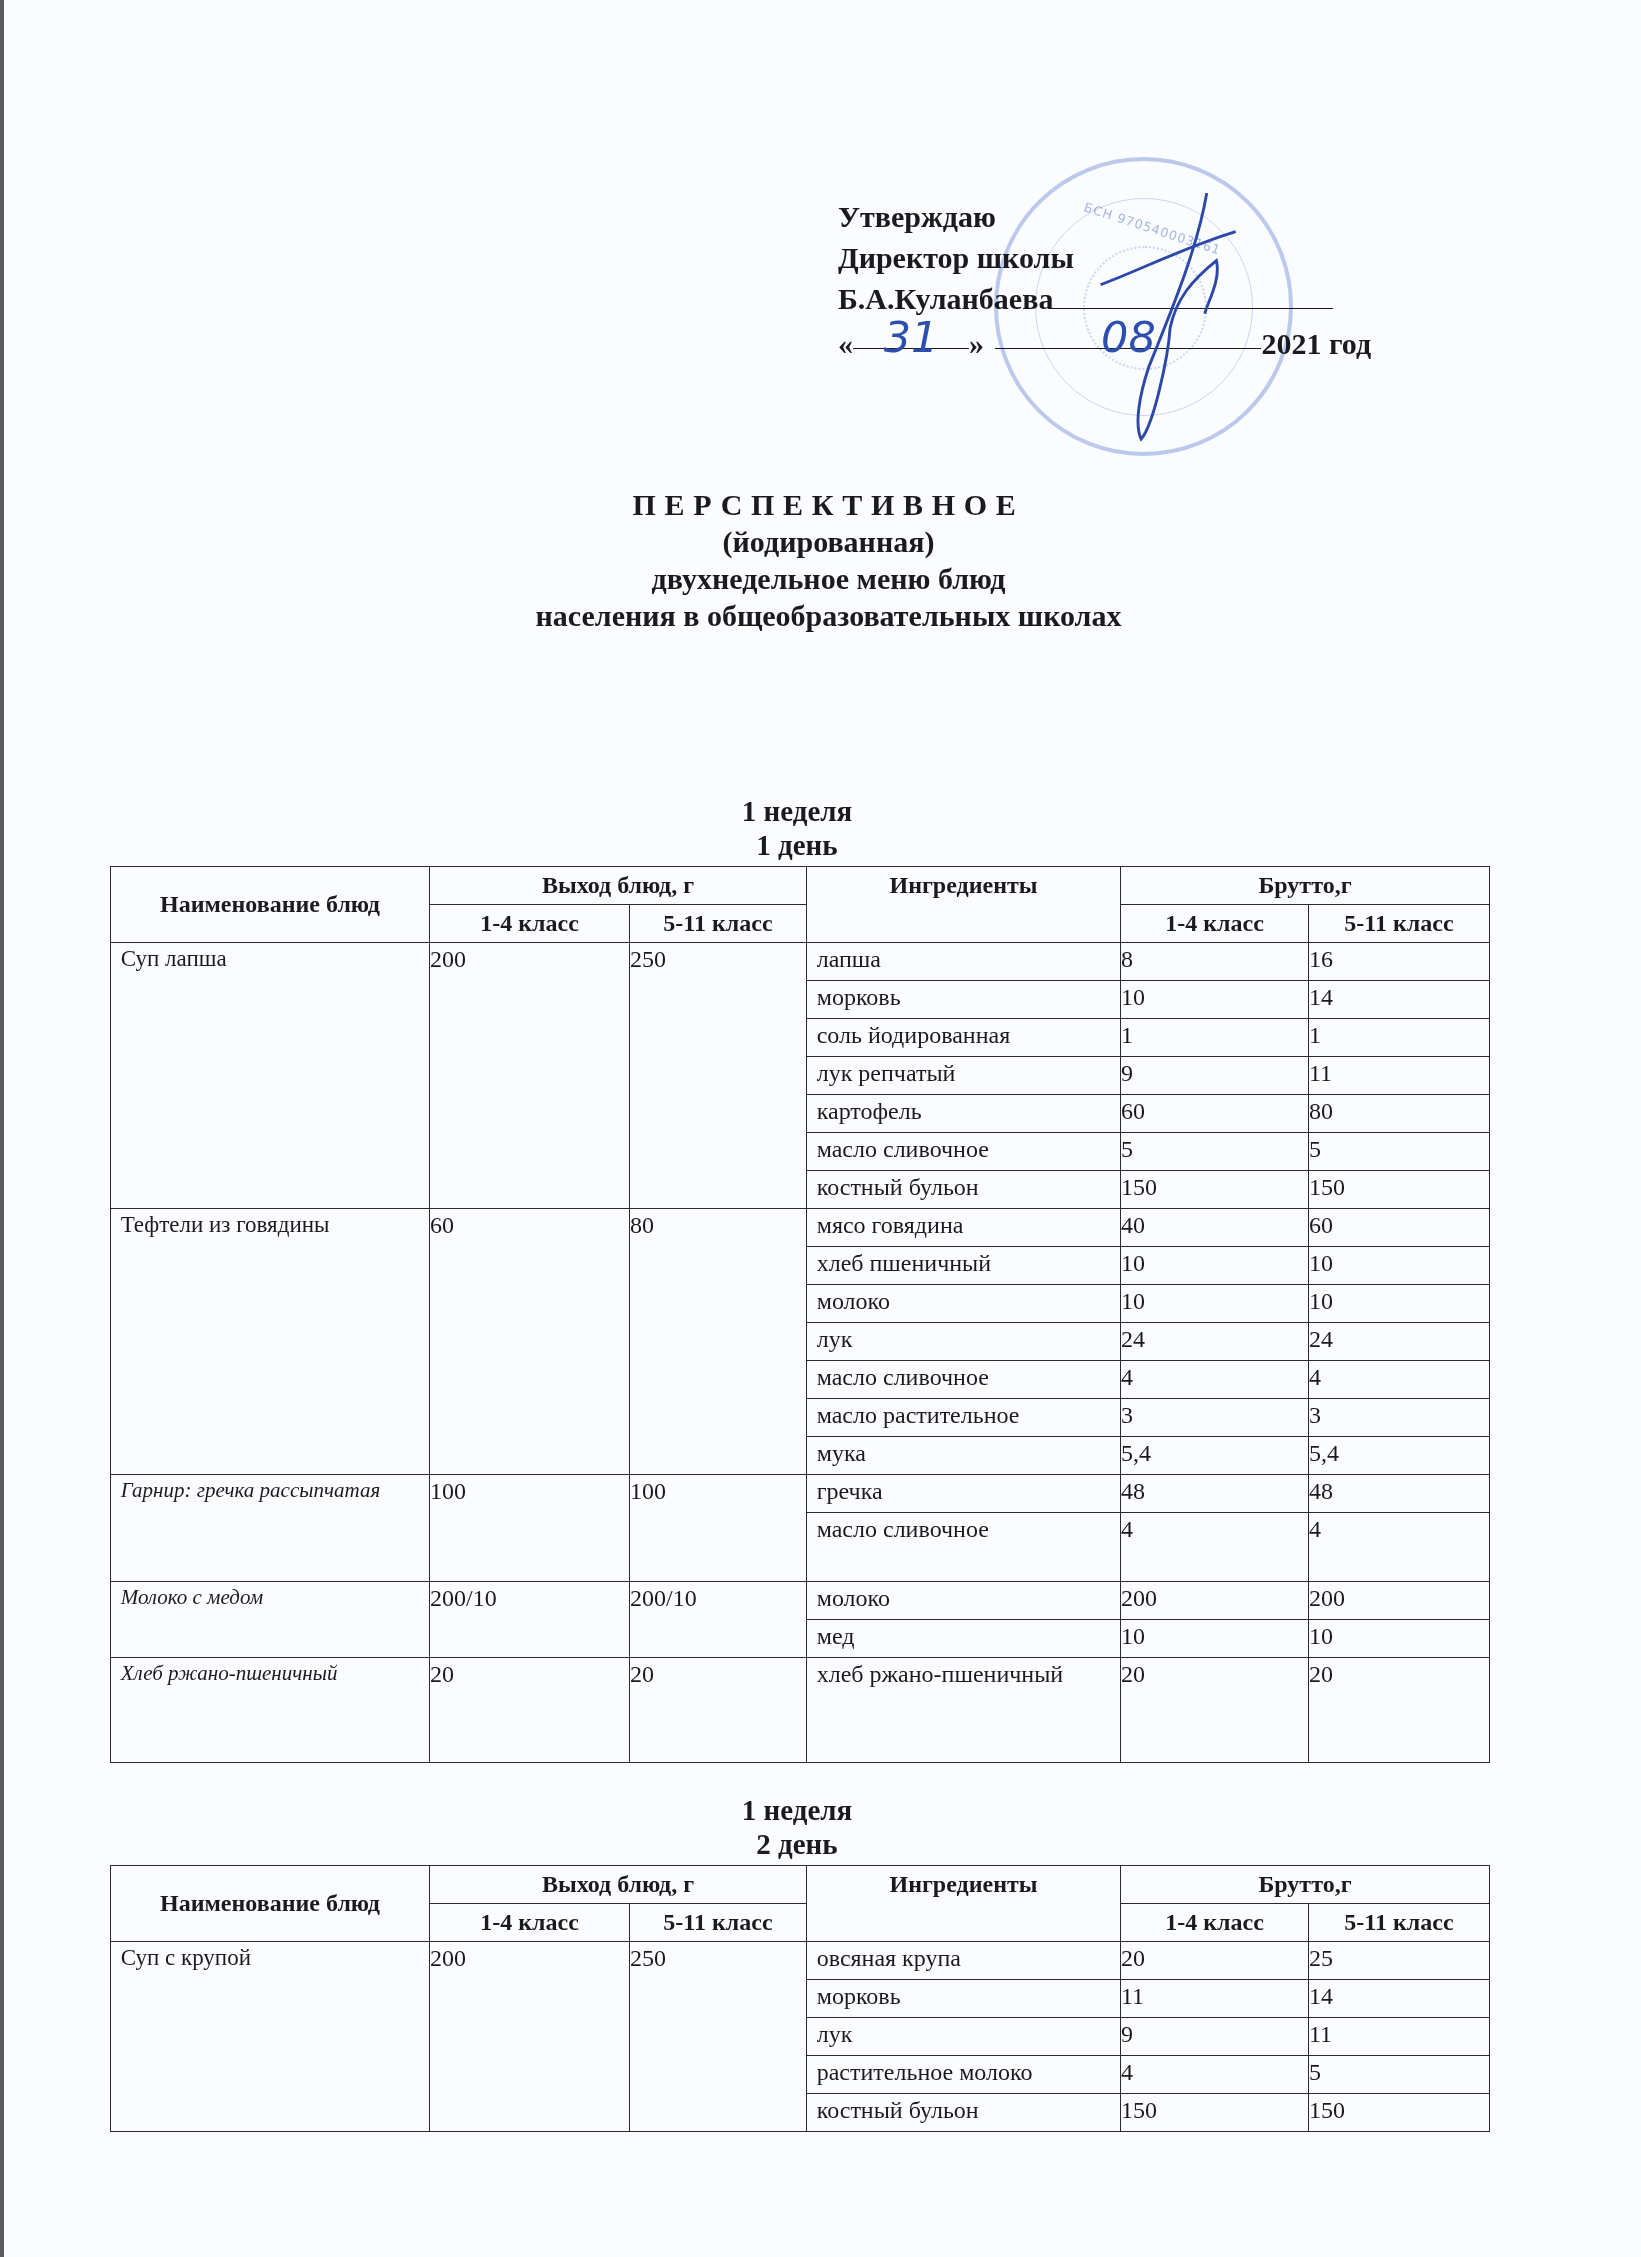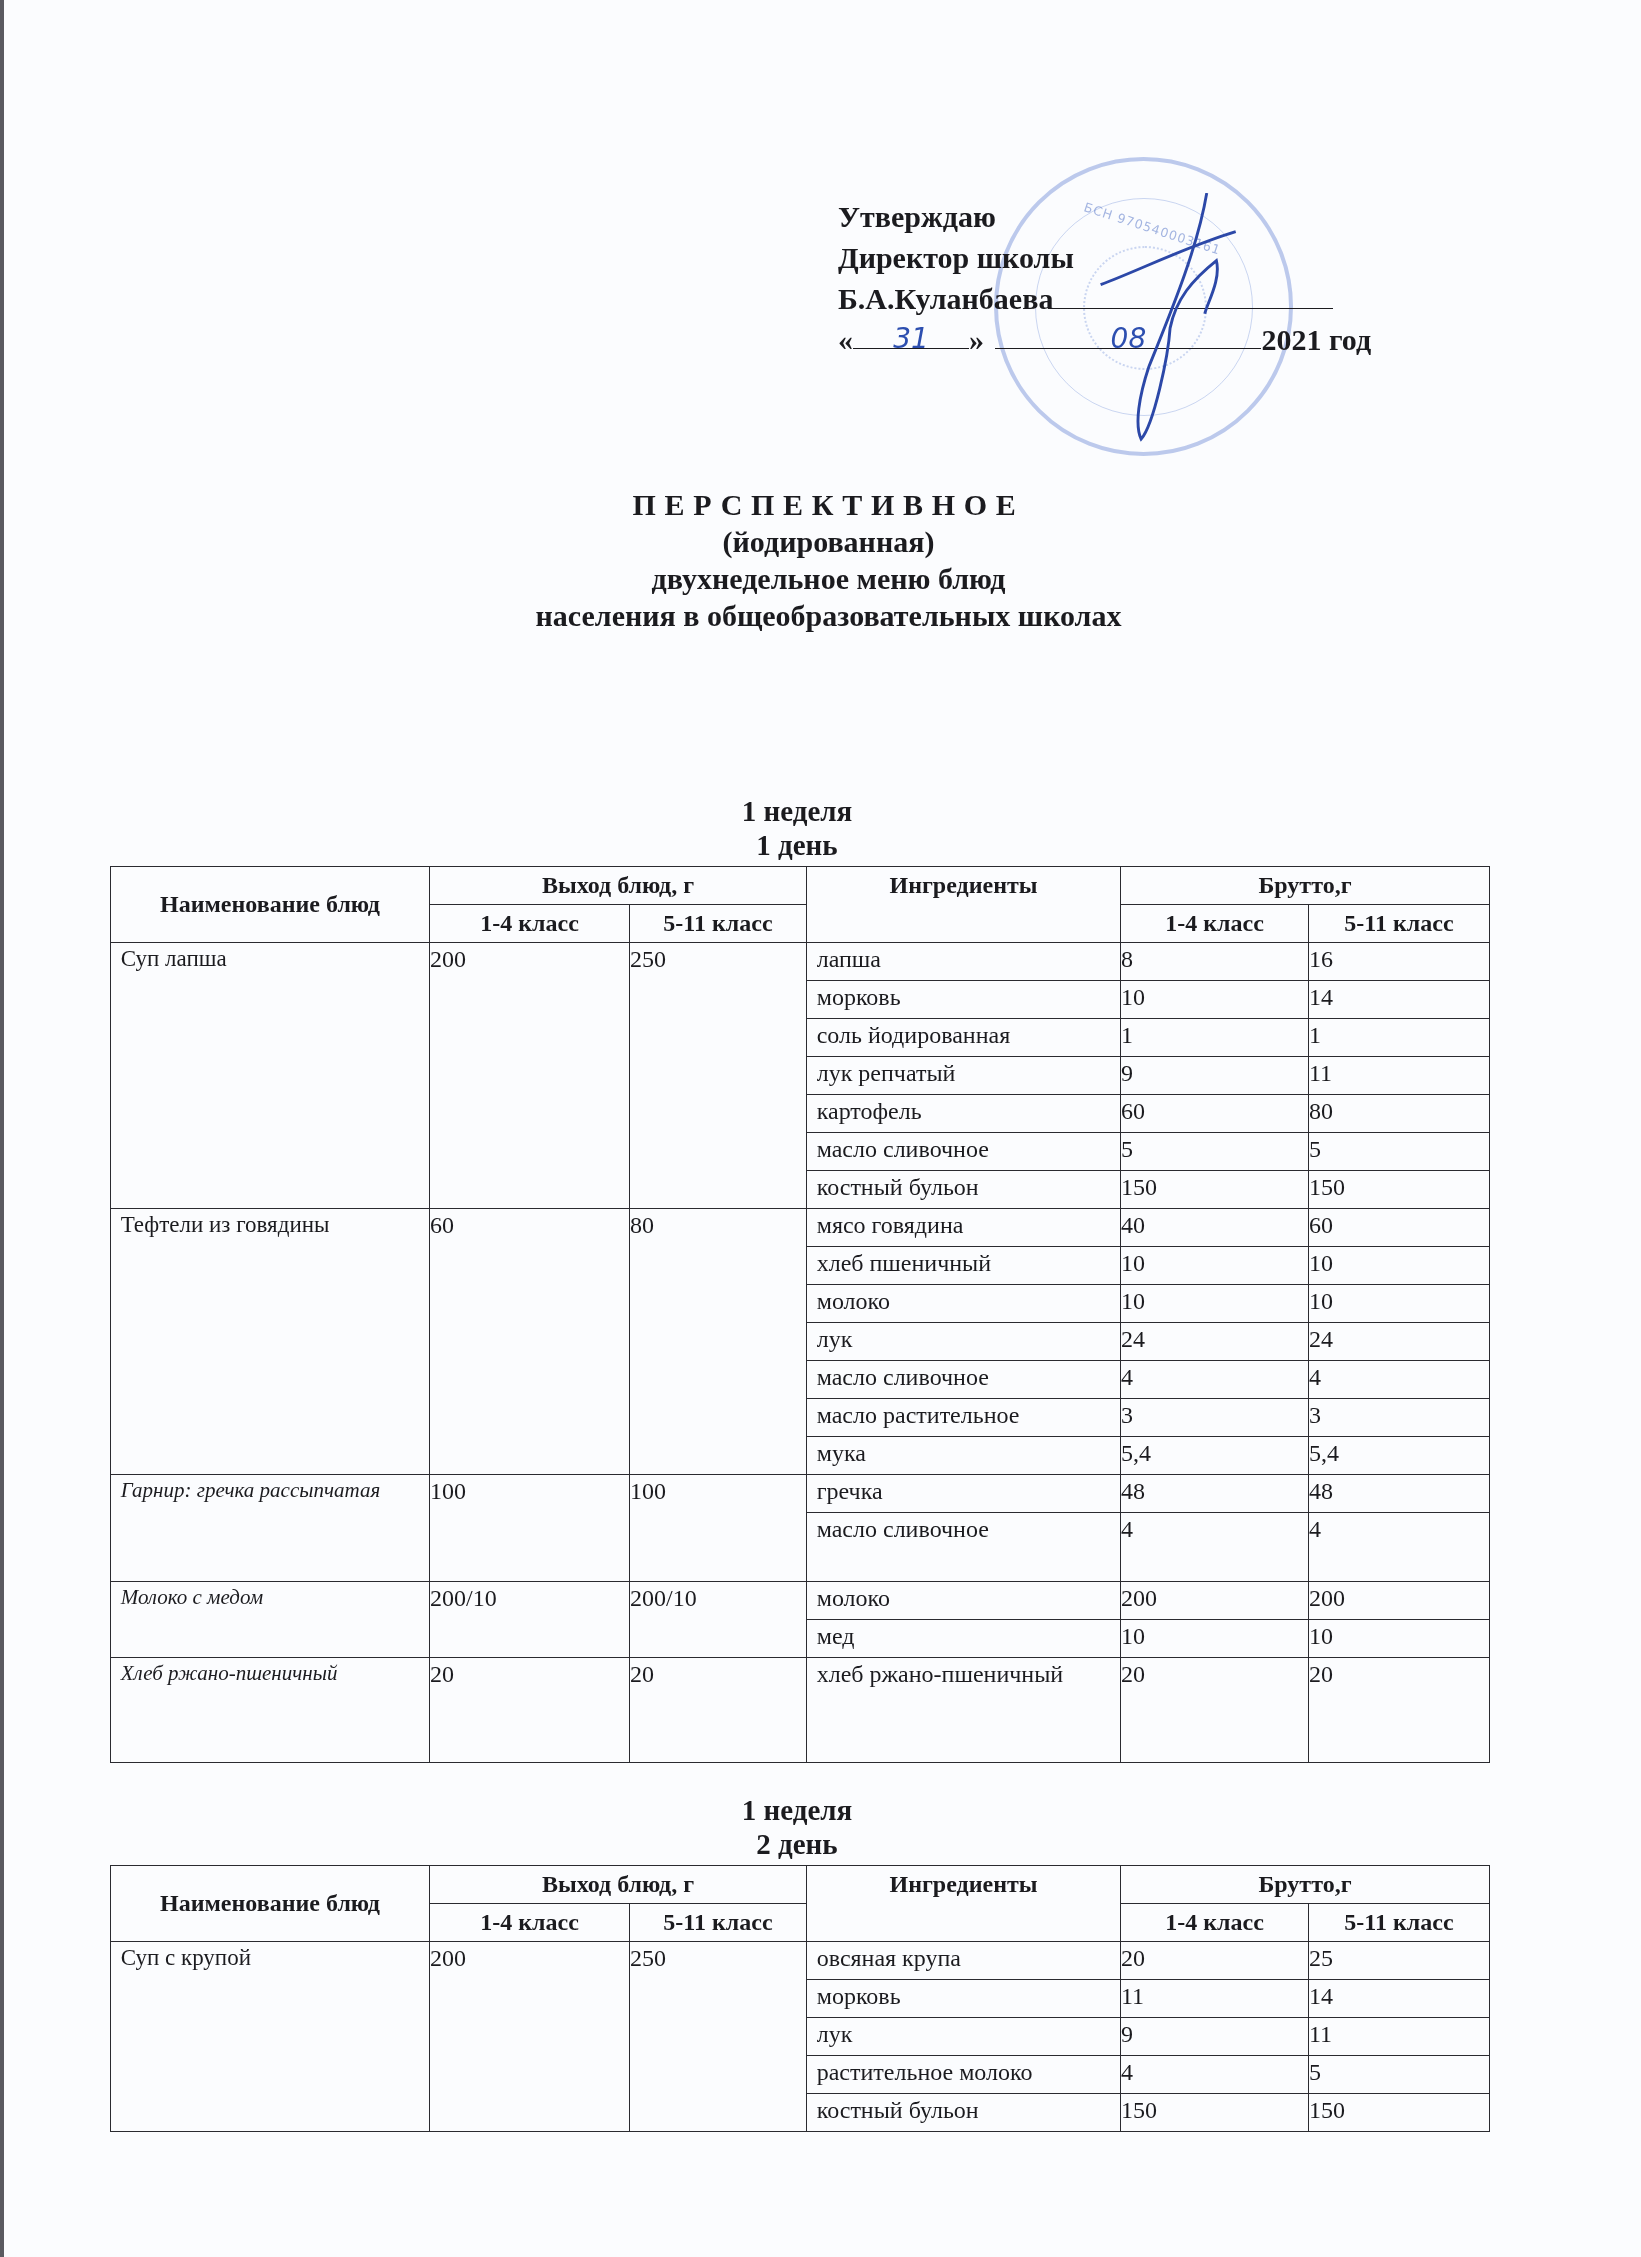--- a/index.html
+++ b/index.html
@@ -36,21 +36,21 @@
     display: inline-block;
     border-bottom: 1.9px solid #1b1b1f;
     height: 29px;
     vertical-align: baseline;
   }
   .approval .hand {
     font-family: "DejaVu Sans", sans-serif;
     font-weight: normal;
     font-style: italic;
     color: #2d4fb0;
-    font-size: 28px;
+    font-size: 43px;
     position: relative;
     top: -1.9px;
   }
   
   .stamp {
     position: absolute;
     left: 994px;
     top: 157px;
     width: 299px;
     height: 299px;

